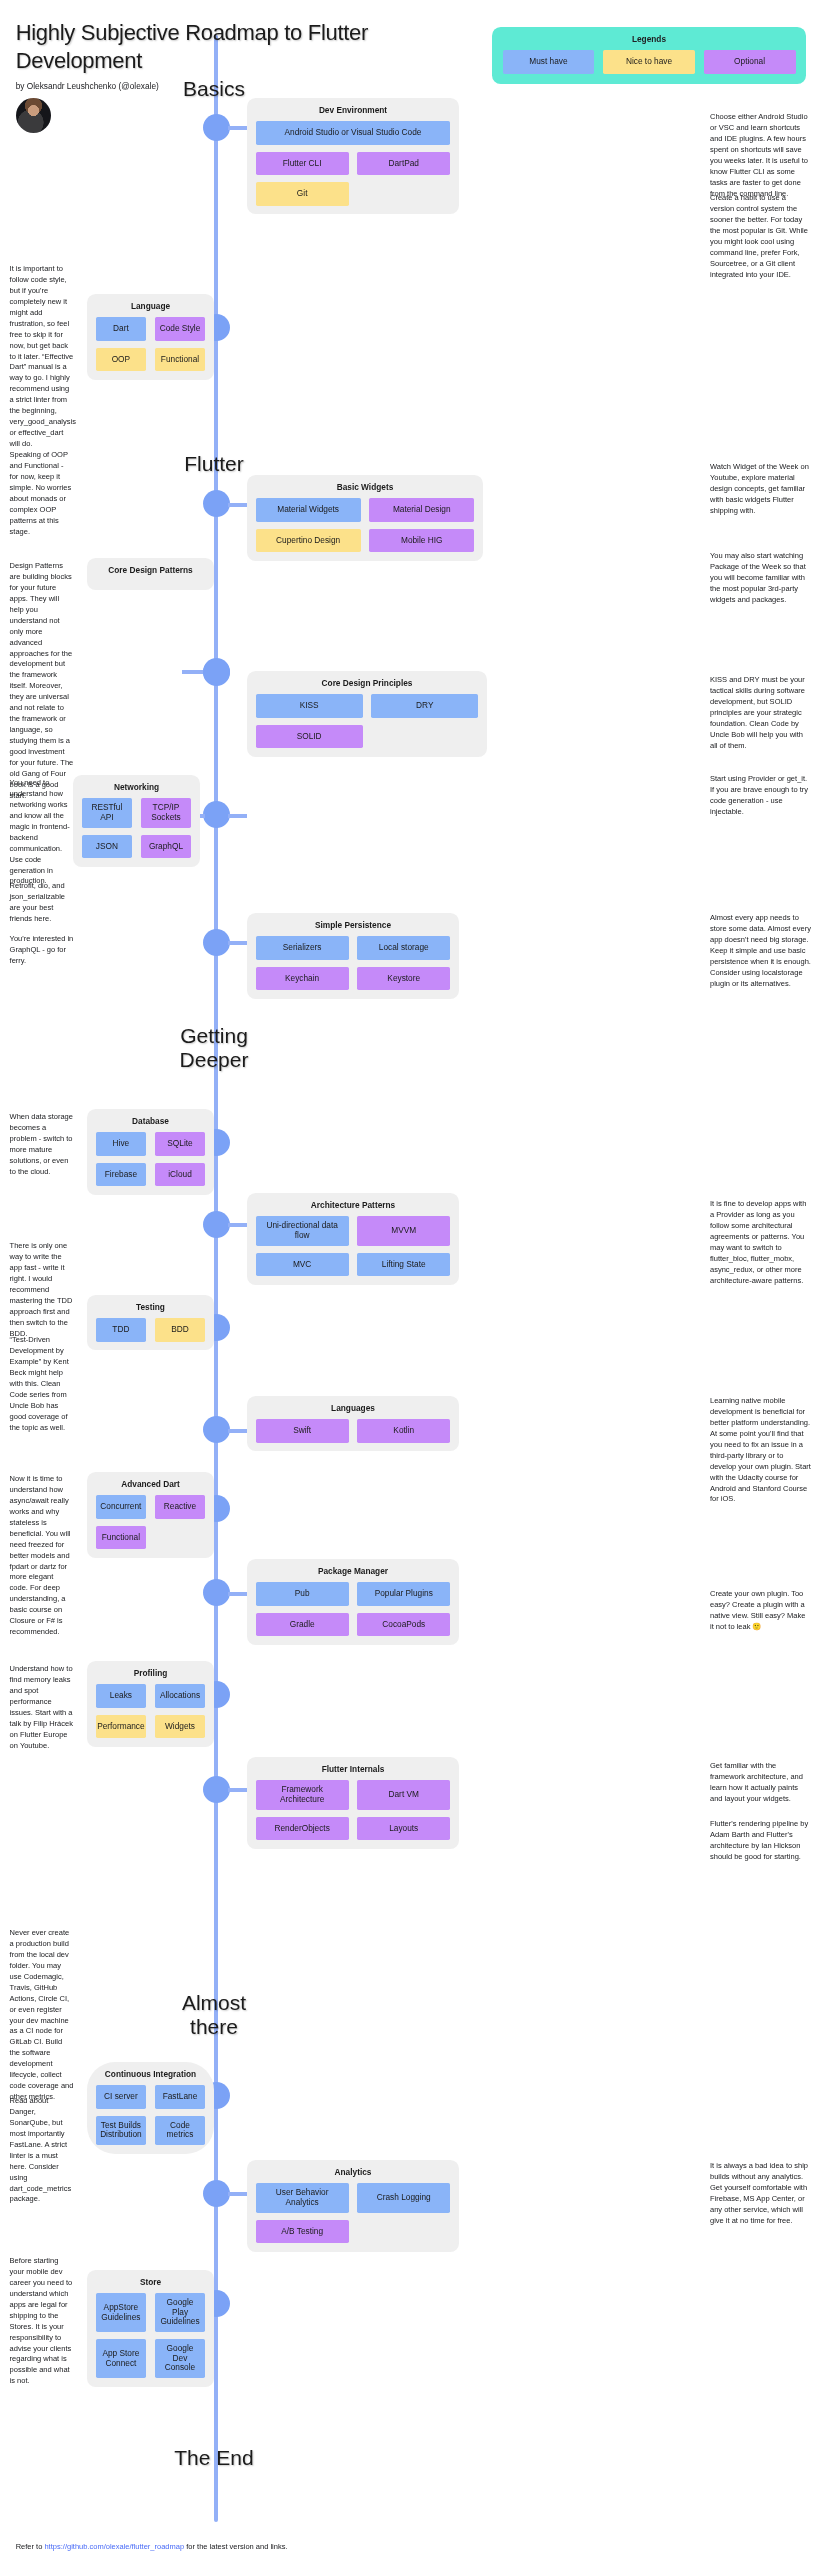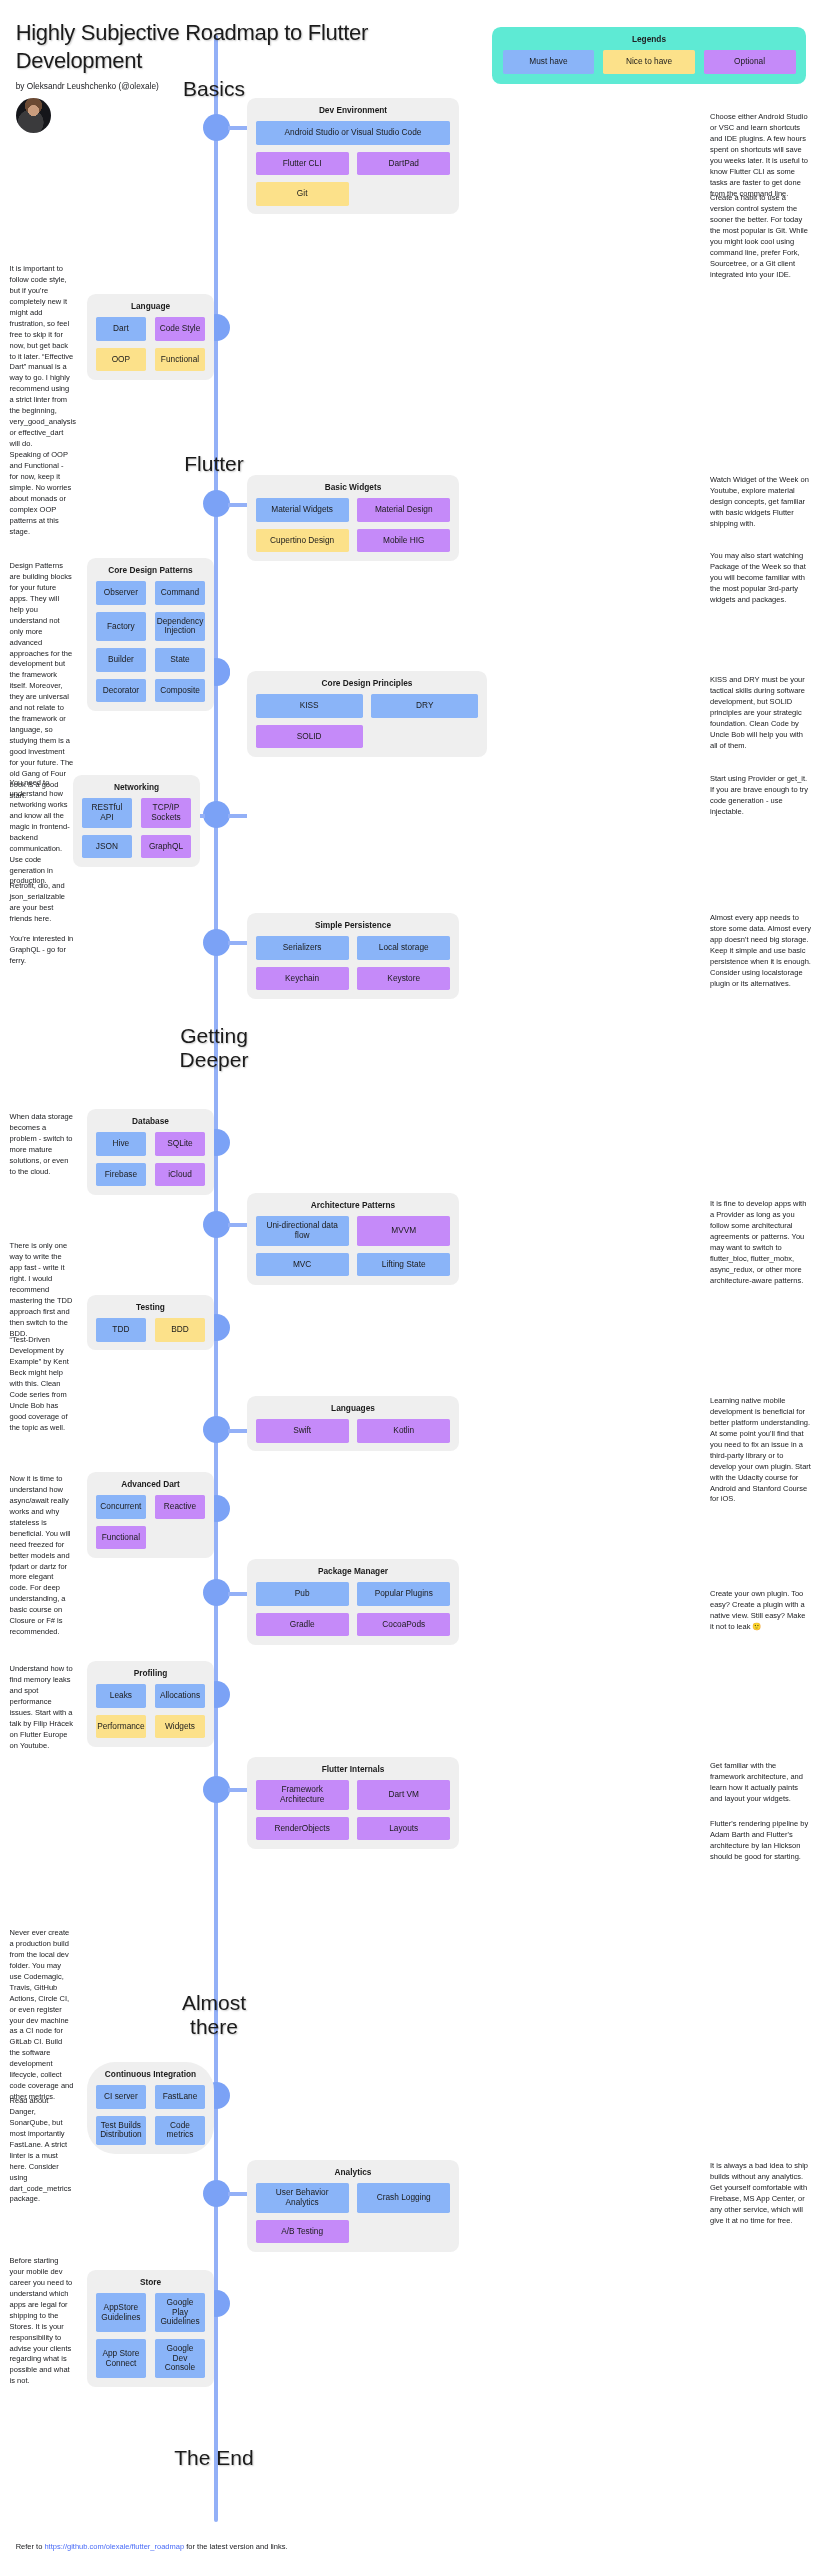--- a/index.html
+++ b/index.html
@@ -221,42 +221,32 @@
 <div class="card" style="left:87px; top:294px; width:127px;">
   <div class="card-title">Language</div>
   <div class="grid">
     <div class="chip w-half c-blue">Dart</div>
     <div class="chip w-half c-purple">Code Style</div>
     <div class="chip w-half c-yellow">OOP</div>
     <div class="chip w-half c-yellow">Functional</div>
   </div>
 </div>
 
-<div class="card" style="left:247px; top:475px; width:212px;">
+<div class="card" style="left:247px; top:475px; width:236px;">
   <div class="card-title">Basic Widgets</div>
   <div class="grid">
     <div class="chip w-half c-blue">Material Widgets</div>
     <div class="chip w-half c-purple">Material Design</div>
     <div class="chip w-half c-yellow">Cupertino Design</div>
     <div class="chip w-half c-purple">Mobile HIG</div>
   </div>
 </div>
 
 <div class="card" style="left:87px; top:558px; width:127px;">
   <div class="card-title">Core Design Patterns</div>
-  <div class="grid">
-    <div class="chip w-half c-blue">Observer</div>
-    <div class="chip w-half c-blue">Command</div>
-    <div class="chip w-half c-blue">Factory</div>
-    <div class="chip w-half c-blue">Dependency Injection</div>
-    <div class="chip w-half c-blue">Builder</div>
-    <div class="chip w-half c-blue">State</div>
-    <div class="chip w-half c-blue">Decorator</div>
-    <div class="chip w-half c-blue">Composite</div>
-  </div>
 </div>
 
 <div class="card" style="left:247px; top:671px; width:240px;">
   <div class="card-title">Core Design Principles</div>
   <div class="grid">
     <div class="chip w-half c-blue">KISS</div>
     <div class="chip w-half c-blue">DRY</div>
     <div class="chip w-half c-purple">SOLID</div>
   </div>
 </div>
@@ -395,21 +385,21 @@
 <div class="note note-left" style="top:1241px;">There is only one way to write the app fast - write it right. I would recommend mastering the TDD approach first and then switch to the BDD.</div>
 <div class="note note-left" style="top:1335px;">“Test-Driven Development by Example” by Kent Beck might help with this. Clean Code series from Uncle Bob has good coverage of the topic as well.</div>
 <div class="note note-left" style="top:1474px;">Now it is time to understand how async/await really works and why stateless is beneficial. You will need freezed for better models and fpdart or dartz for more elegant code. For deep understanding, a basic course on Closure or F# is recommended.</div>
 <div class="note note-left" style="top:1664px;">Understand how to find memory leaks and spot performance issues. Start with a talk by Filip Hrácek on Flutter Europe on Youtube.</div>
 <div class="note note-left" style="top:1928px;">Never ever create a production build from the local dev folder. You may use Codemagic, Travis, GitHub Actions, Circle CI, or even register your dev machine as a CI node for GitLab CI. Build the software development lifecycle, collect code coverage and other metrics.</div>
 <div class="note note-left" style="top:2096px;">Read about Danger, SonarQube, but most importantly FastLane. A strict linter is a must here. Consider using dart_code_metrics package.</div>
 <div class="note note-left" style="top:2256px;">Before starting your mobile dev career you need to understand which apps are legal for shipping to the Stores. It is your responsibility to advise your clients regarding what is possible and what is not.</div>
 
 <div class="note note-right" style="top:112px;">Choose either Android Studio or VSC and learn shortcuts and IDE plugins. A few hours spent on shortcuts will save you weeks later. It is useful to know Flutter CLI as some tasks are faster to get done from the command line.</div>
 <div class="note note-right" style="top:193px;">Create a habit to use a version control system the sooner the better. For today the most popular is Git. While you might look cool using command line, prefer Fork, Sourcetree, or a Git client integrated into your IDE.</div>
-<div class="note note-right" style="top:475px;">Watch Widget of the Week on Youtube, explore material design concepts, get familiar with basic widgets Flutter shipping with.</div>
+<div class="note note-right" style="top:462px;">Watch Widget of the Week on Youtube, explore material design concepts, get familiar with basic widgets Flutter shipping with.</div>
 <div class="note note-right" style="top:551px;">You may also start watching Package of the Week so that you will become familiar with the most popular 3rd-party widgets and packages.</div>
 <div class="note note-right" style="top:675px;">KISS and DRY must be your tactical skills during software development, but SOLID principles are your strategic foundation. Clean Code by Uncle Bob will help you with all of them.</div>
 <div class="note note-right" style="top:774px;">Start using Provider or get_it. If you are brave enough to try code generation - use injectable.</div>
 <div class="note note-right" style="top:913px;">Almost every app needs to store some data. Almost every app doesn't need big storage. Keep it simple and use basic persistence when it is enough. Consider using localstorage plugin or its alternatives.</div>
 <div class="note note-right" style="top:1199px;">It is fine to develop apps with a Provider as long as you follow some architectural agreements or patterns. You may want to switch to flutter_bloc, flutter_mobx, async_redux, or other more architecture-aware patterns.</div>
 <div class="note note-right" style="top:1396px;">Learning native mobile development is beneficial for better platform understanding. At some point you'll find that you need to fix an issue in a third-party library or to develop your own plugin. Start with the Udacity course for Android and Stanford Course for iOS.</div>
 <div class="note note-right" style="top:1589px;">Create your own plugin. Too easy? Create a plugin with a native view. Still easy? Make it not to leak 🙂</div>
 <div class="note note-right" style="top:1761px;">Get familiar with the framework architecture, and learn how it actually paints and layout your widgets.</div>
 <div class="note note-right" style="top:1819px;">Flutter's rendering pipeline by Adam Barth and Flutter's architecture by Ian Hickson should be good for starting.</div>
 <div class="note note-right" style="top:2161px;">It is always a bad idea to ship builds without any analytics. Get yourself comfortable with Firebase, MS App Center, or any other service, which will give it at no time for free.</div>

